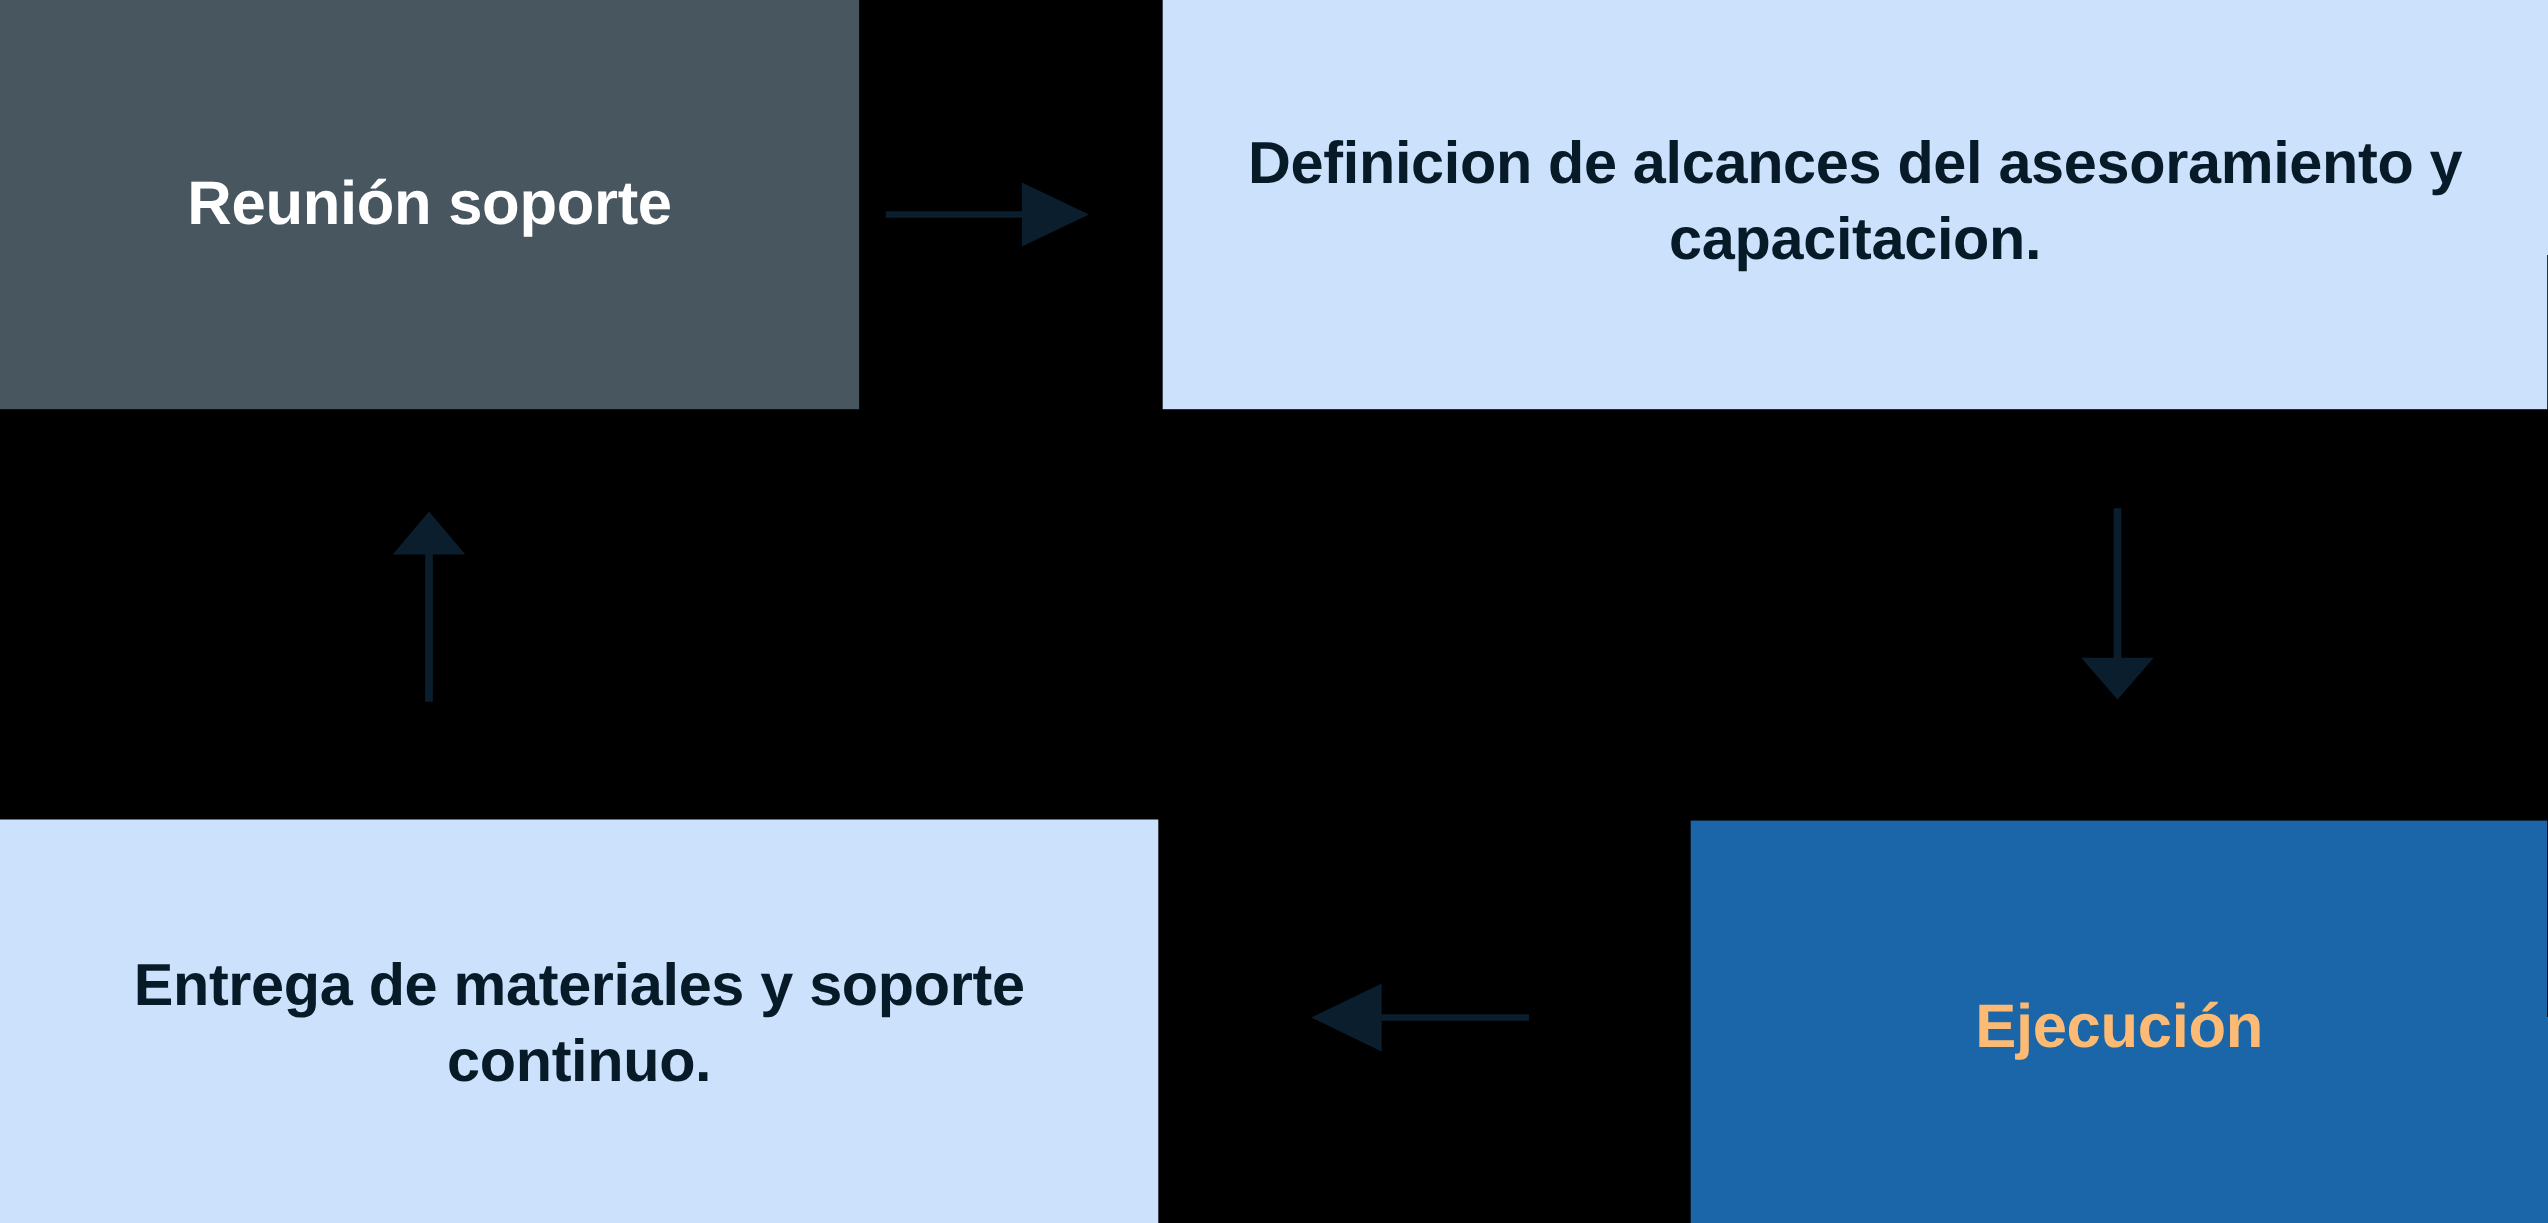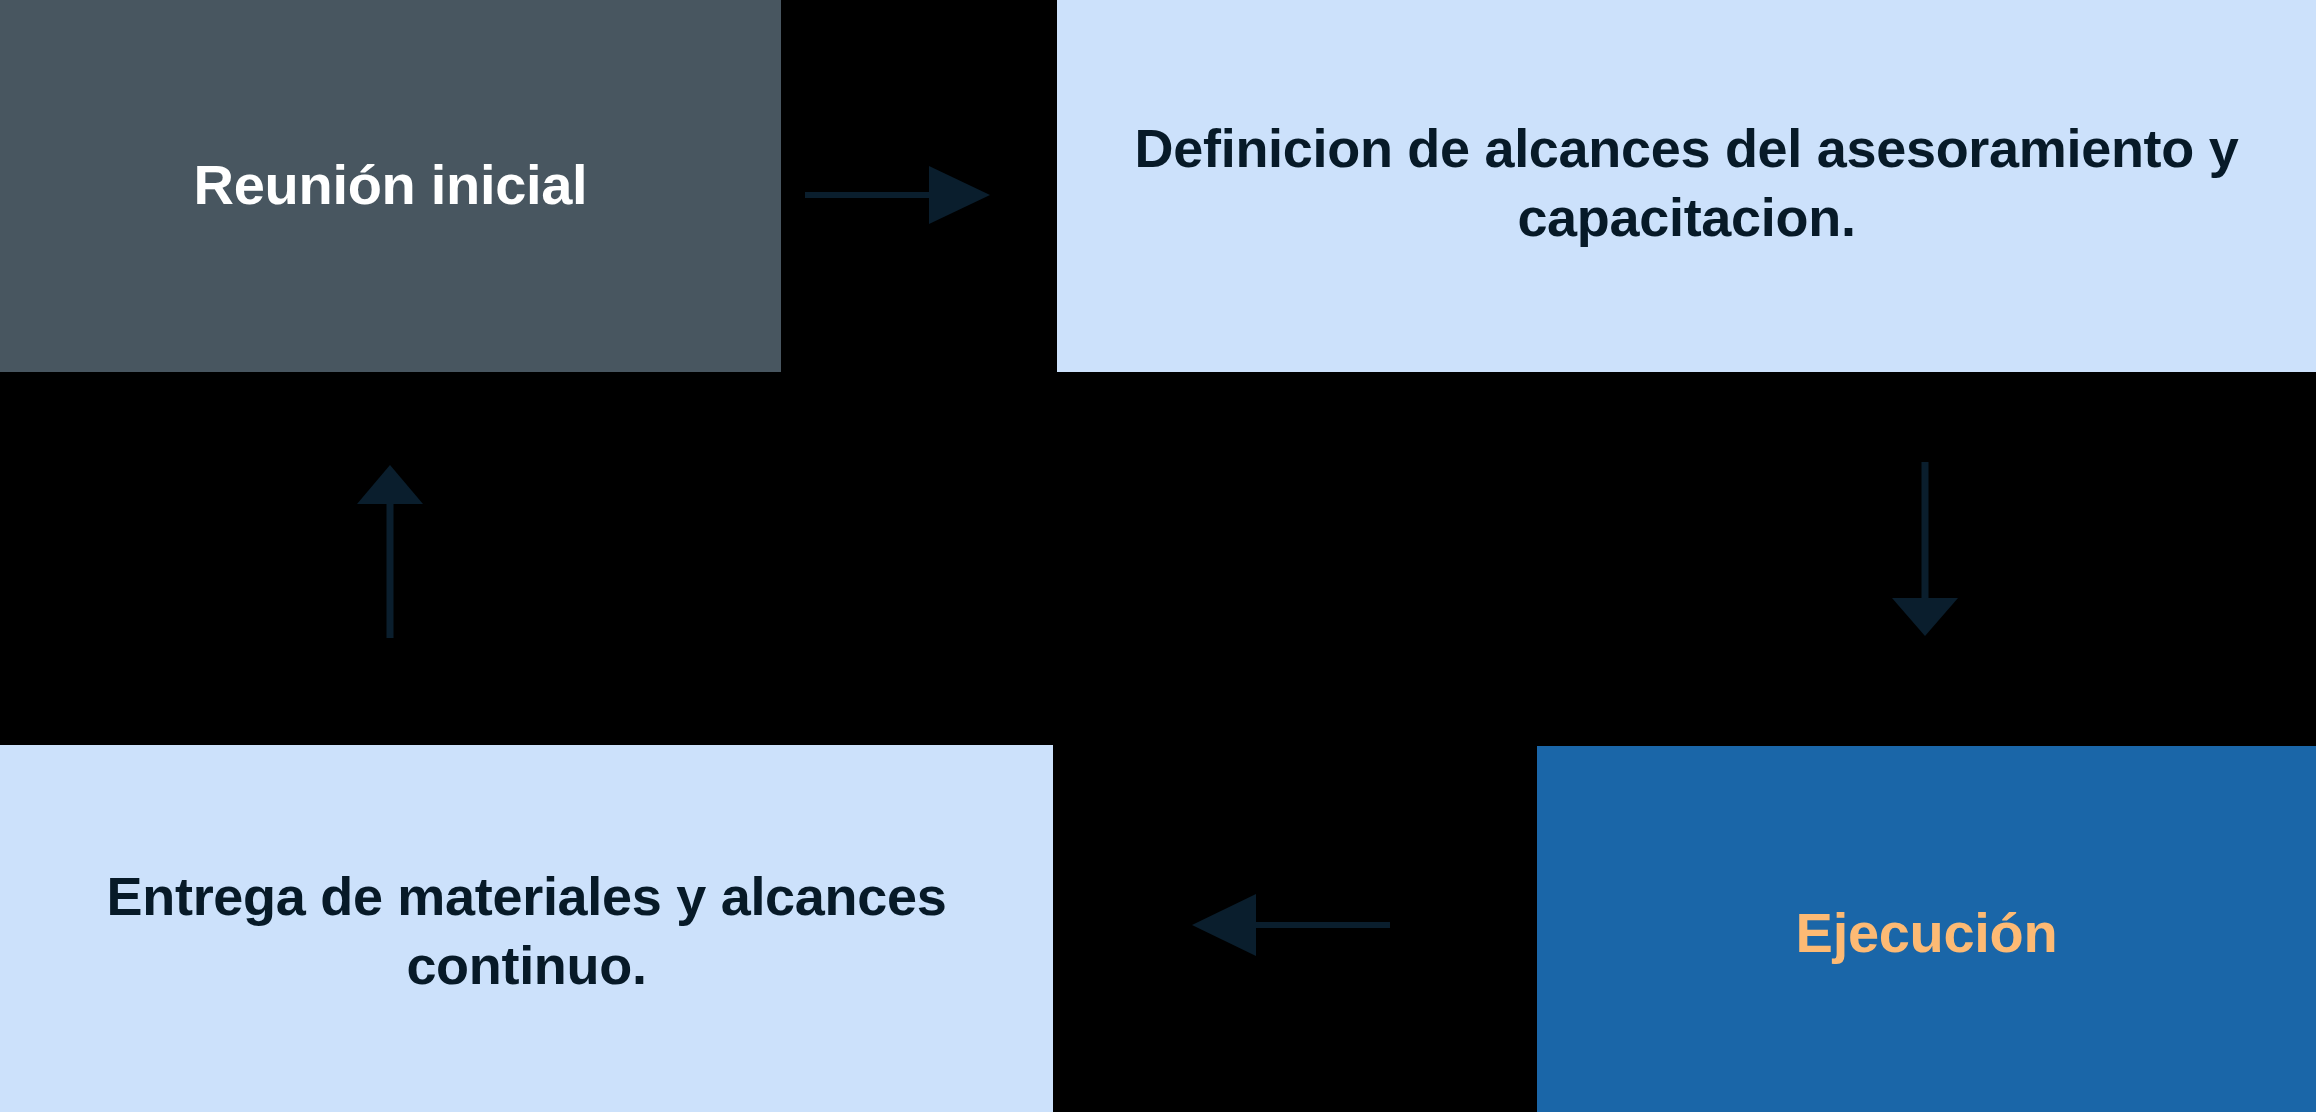--- a/index.html
+++ b/index.html
@@ -115,29 +115,29 @@
     width: 110px;
     height: 220px;
   }
 </style>
 </head>
 <body>
 
 <div id="canvas">
 
   <div class="node" id="node-meeting">
-    <div class="node-label">Reunión inicial</div>
+    <div class="node-label">Reunión soporte</div>
   </div>
 
   <div class="node" id="node-scope">
     <div class="node-label">Definicion de alcances del asesoramiento y capacitacion.</div>
   </div>
 
   <div class="node" id="node-delivery">
-    <div class="node-label">Entrega de materiales y alcances continuo.</div>
+    <div class="node-label">Entrega de materiales y soporte continuo.</div>
   </div>
 
   <div class="node" id="node-execution">
     <div class="node-label">Ejecución</div>
   </div>
 
   <svg class="arrow" id="arrow-top" viewBox="0 0 200 90" preserveAspectRatio="none">
     <line x1="0" y1="45" x2="152" y2="45" stroke="#0a1e2d" stroke-width="6"></line>
     <polygon points="124,16 185,45 124,74" fill="#0a1e2d"></polygon>
   </svg>

